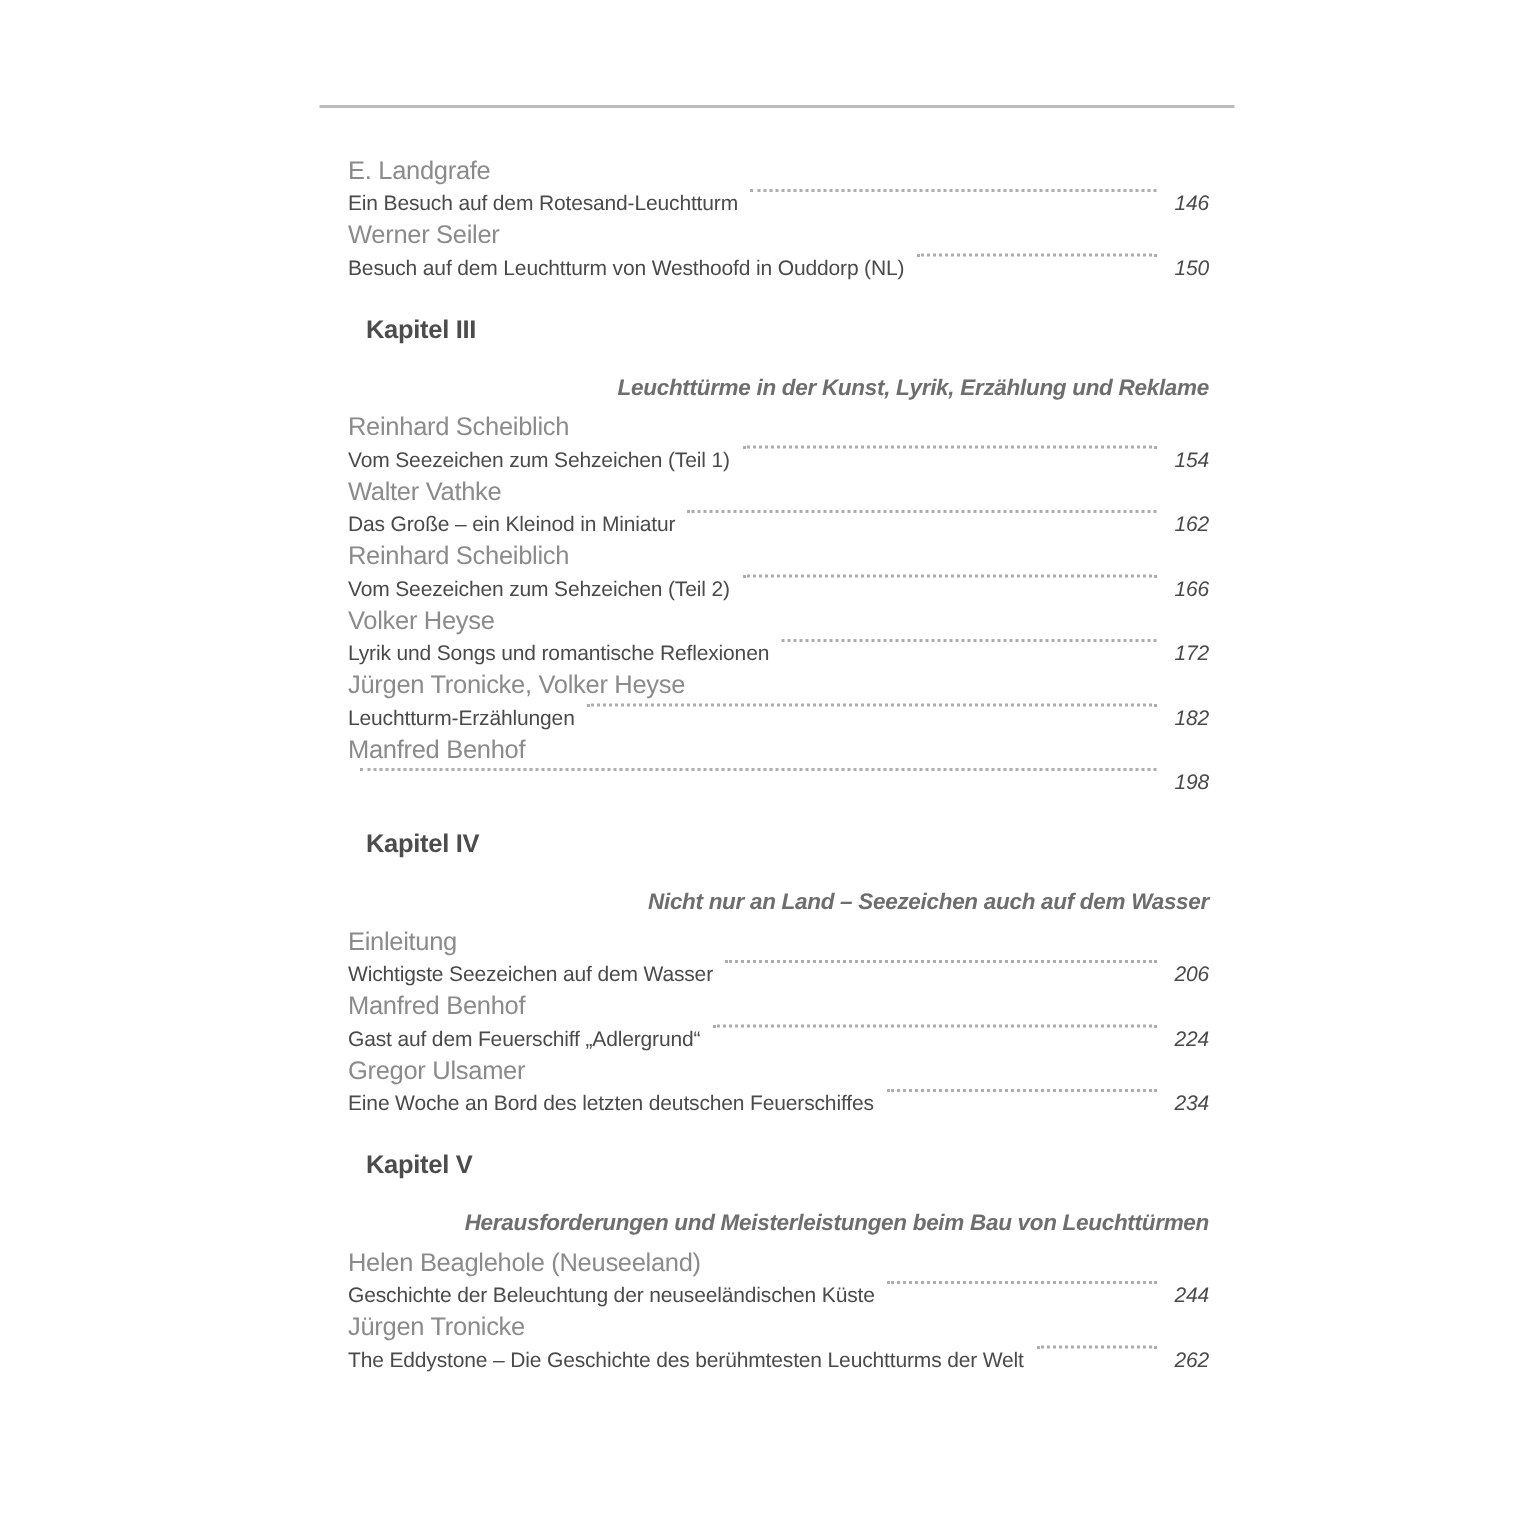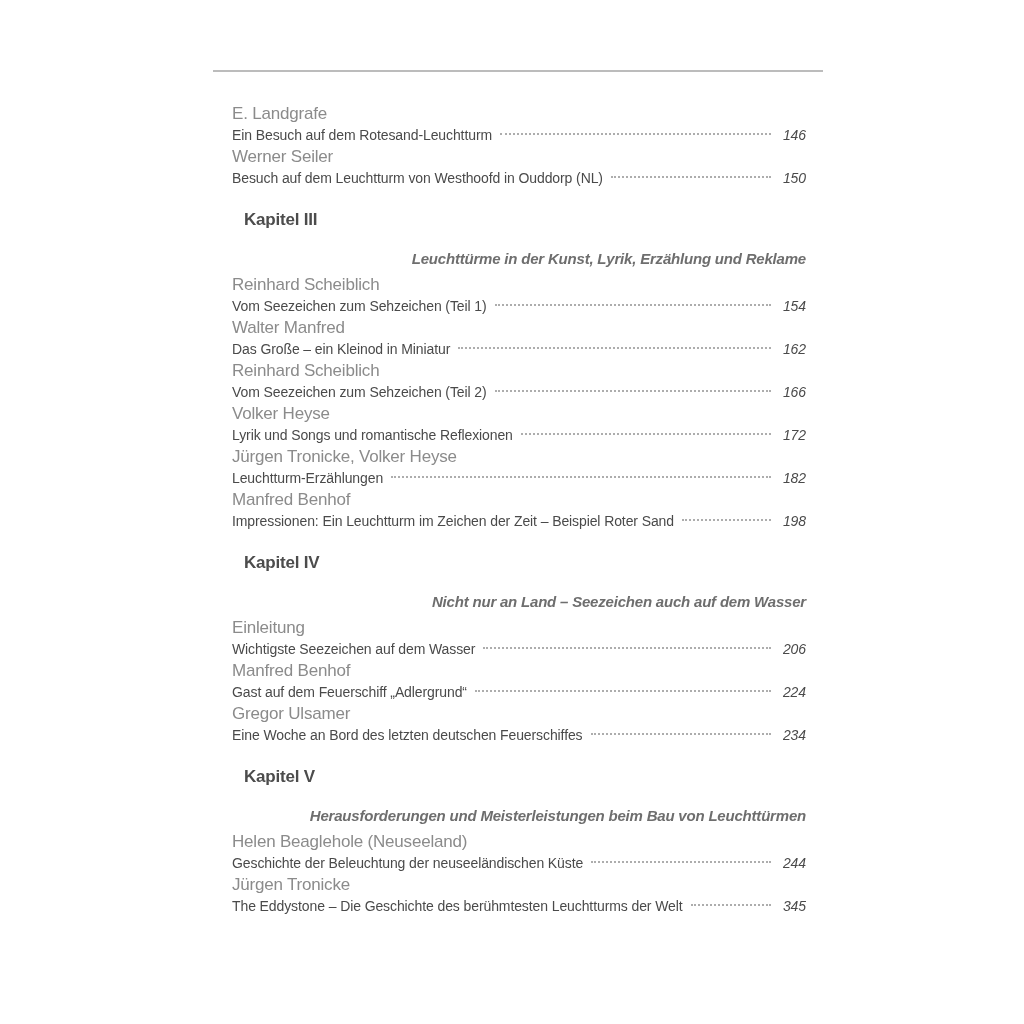--- a/index.html
+++ b/index.html
@@ -32,21 +32,21 @@
   .entry { margin: 0; }
   .entry .author {
     font-size: 17px;
     line-height: 25px;
     color: #8b8b8b;
     letter-spacing: -0.2px;
     white-space: nowrap;
   }
   .entry .row {
     display: flex;
-    align-items: center;
+    align-items: flex-start;
     font-size: 14px;
     line-height: 18px;
     color: #4a4a4a;
     letter-spacing: -0.1px;
   }
   .entry .title { white-space: nowrap; }
   .entry .dots {
     flex: 1 1 auto;
     margin: 0 7px 3px 8px;
     border-bottom: 2px dotted #adadad;
@@ -111,21 +111,21 @@
   <div class="entry">
     <div class="author">Reinhard Scheiblich</div>
     <div class="row">
       <span class="title">Vom Seezeichen zum Sehzeichen (Teil 1)</span>
       <span class="dots"></span>
       <span class="pagenum">154</span>
     </div>
   </div>
 
   <div class="entry">
-    <div class="author">Walter Manfred</div>
+    <div class="author">Walter Vathke</div>
     <div class="row">
       <span class="title">Das Große – ein Kleinod in Miniatur</span>
       <span class="dots"></span>
       <span class="pagenum">162</span>
     </div>
   </div>
 
   <div class="entry">
     <div class="author">Reinhard Scheiblich</div>
     <div class="row">
@@ -149,21 +149,20 @@
     <div class="row">
       <span class="title">Leuchtturm-Erzählungen</span>
       <span class="dots"></span>
       <span class="pagenum">182</span>
     </div>
   </div>
 
   <div class="entry">
     <div class="author">Manfred Benhof</div>
     <div class="row">
-      <span class="title">Impressionen: Ein Leuchtturm im Zeichen der Zeit – Beispiel Roter Sand</span>
       <span class="dots"></span>
       <span class="pagenum">198</span>
     </div>
   </div>
 </div>
   </section>
 
   <section class="chapter">
     <h2 class="chapter-heading">Kapitel IV</h2>
     <p class="chapter-subtitle">Nicht nur an Land – Seezeichen auch auf dem Wasser</p>
@@ -211,19 +210,19 @@
       <span class="dots"></span>
       <span class="pagenum">244</span>
     </div>
   </div>
 
   <div class="entry">
     <div class="author">Jürgen Tronicke</div>
     <div class="row">
       <span class="title">The Eddystone – Die Geschichte des berühmtesten Leuchtturms der Welt</span>
       <span class="dots"></span>
-      <span class="pagenum">345</span>
+      <span class="pagenum">262</span>
     </div>
   </div>
 </div>
   </section>
 </div>
 </div>
 
 </body></html>

